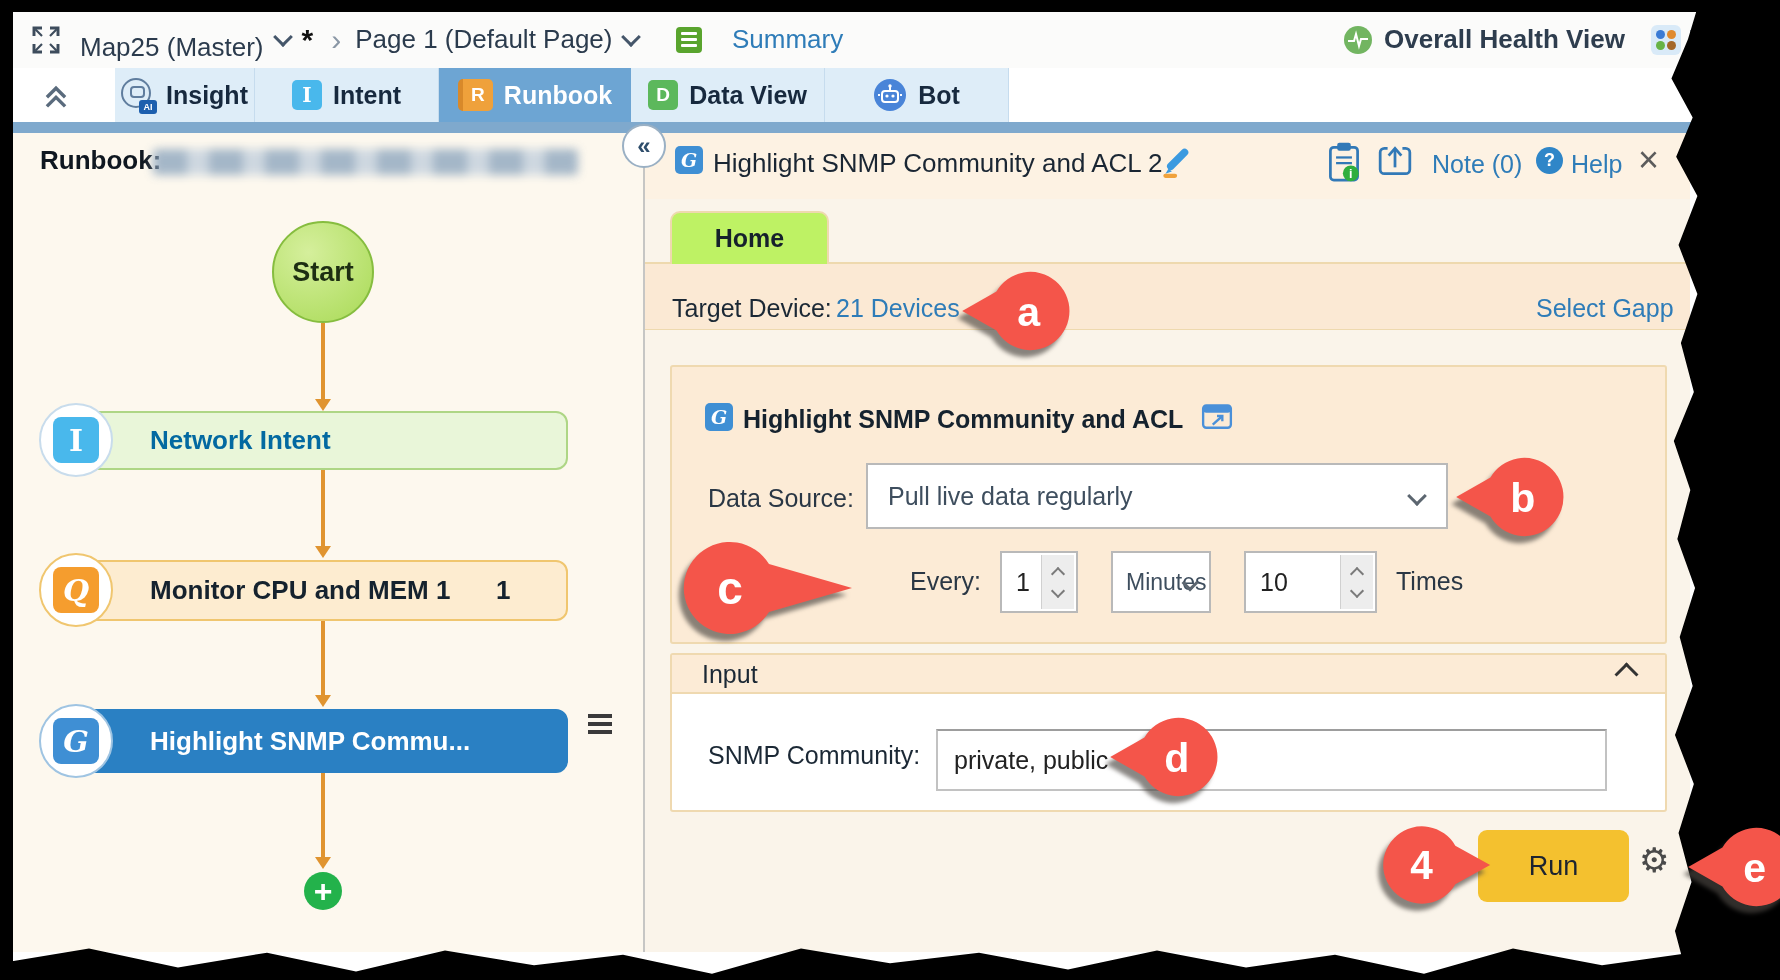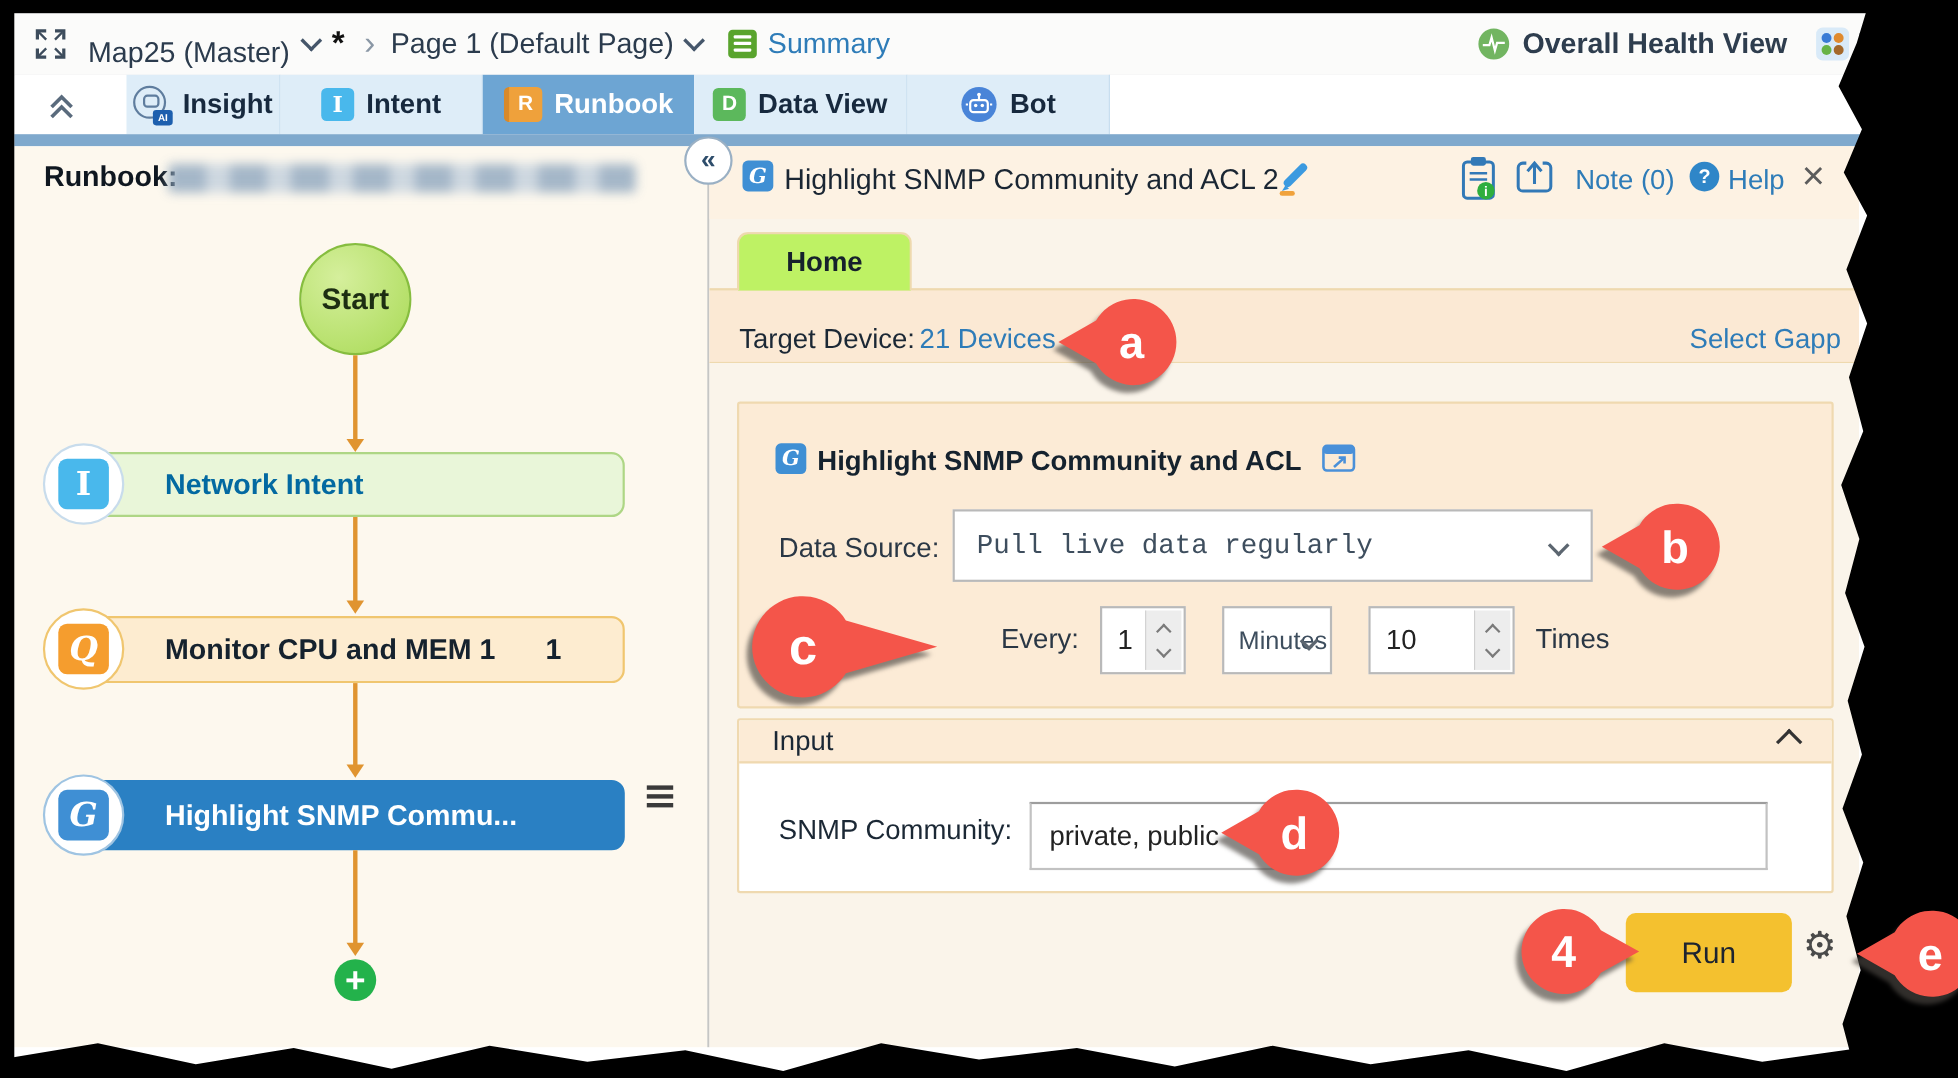--- a/index.html
+++ b/index.html
@@ -88,21 +88,21 @@
         <path d="M4 4 L9 9 M20 4 L15 9 M4 20 L9 15 M20 20 L15 15" stroke-width="1.6"></path>
     </svg>
     <div class="crumbrow">
       <span style="cursor:pointer;margin-top:16px;">Map25 (Master)</span>
       <span class="cdown" style="cursor:pointer;"></span>
       <span class="star">*</span>
       <span class="bsep">›</span>
       <span style="cursor:pointer;">Page 1 (Default Page)</span>
       <span class="cdown" style="cursor:pointer;"></span>
     </div>
-    <div class="crumbrow" style="left:649px;cursor:pointer;">
+    <div class="crumbrow" style="left:663px;cursor:pointer;gap:20px;">
       <span class="sumico">
           <i style="top:5px;"></i>
           <i style="top:11px;"></i>
           <i style="top:17px;"></i>
         </span>
       <span class="linkblue">Summary</span>
     </div>
     <div class="crumbrow" style="left:1331px;font-weight:600;color:#2e3d4e;">
       <span class="healthico">
         <svg width="28" height="28" viewBox="0 0 28 28" style="position:absolute;left:0;top:0;">
@@ -253,21 +253,21 @@
       <span class="abs" style="left:71px;top:38px;font-size:25px;font-weight:bold;color:#15222e;">Highlight SNMP Community and ACL</span>
       <svg class="abs" style="left:529px;top:34px;cursor:pointer;" width="32" height="30" viewBox="0 0 30 28">
         <rect x="2" y="4" width="26" height="21" rx="3" fill="none" stroke="#4a90d9" stroke-width="2.2"></rect>
         <rect x="2" y="4" width="26" height="7" rx="3" fill="#4a90d9"></rect>
         <line x1="11" y1="22" x2="20" y2="14" stroke="#4a90d9" stroke-width="2.2"></line>
         <polyline points="15,14 20,14 20,19" fill="none" stroke="#4a90d9" stroke-width="2.2"></polyline>
       </svg>
 
       <span class="abs" style="left:36px;top:117px;font-size:25px;color:#2a3745;">Data Source:</span>
       <div class="whitebox" style="left:194px;top:96px;width:582px;height:66px;cursor:pointer;">
-        <span style="margin-left:20px;font-family:Liberation Mono, monospace;">Pull live data regularly</span>
+        <span style="margin-left:20px;">Pull live data regularly</span>
         <span class="chevd" style="right:22px;top:24px;"></span>
       </div>
 
       <span class="abs" style="left:238px;top:200px;font-size:25px;color:#2a3745;">Every:</span>
       <div class="whitebox" style="left:328px;top:184px;width:78px;height:62px;">
         <span style="margin-left:14px;color:#222;">1</span>
         <span class="spin">
             <i class="schev up"></i>
             <i class="schev dn"></i>
           </span>

